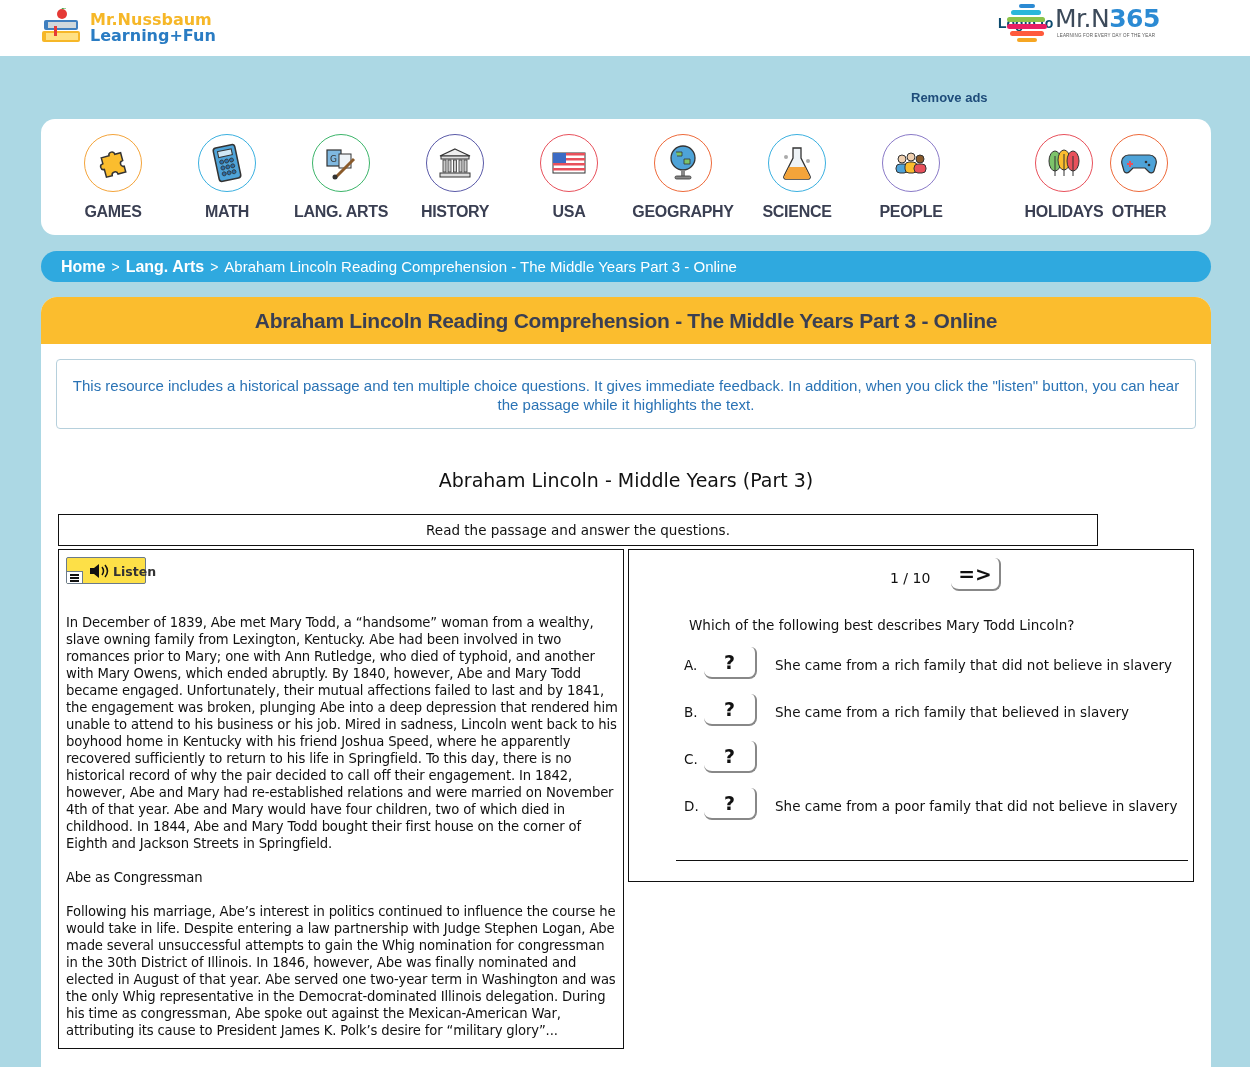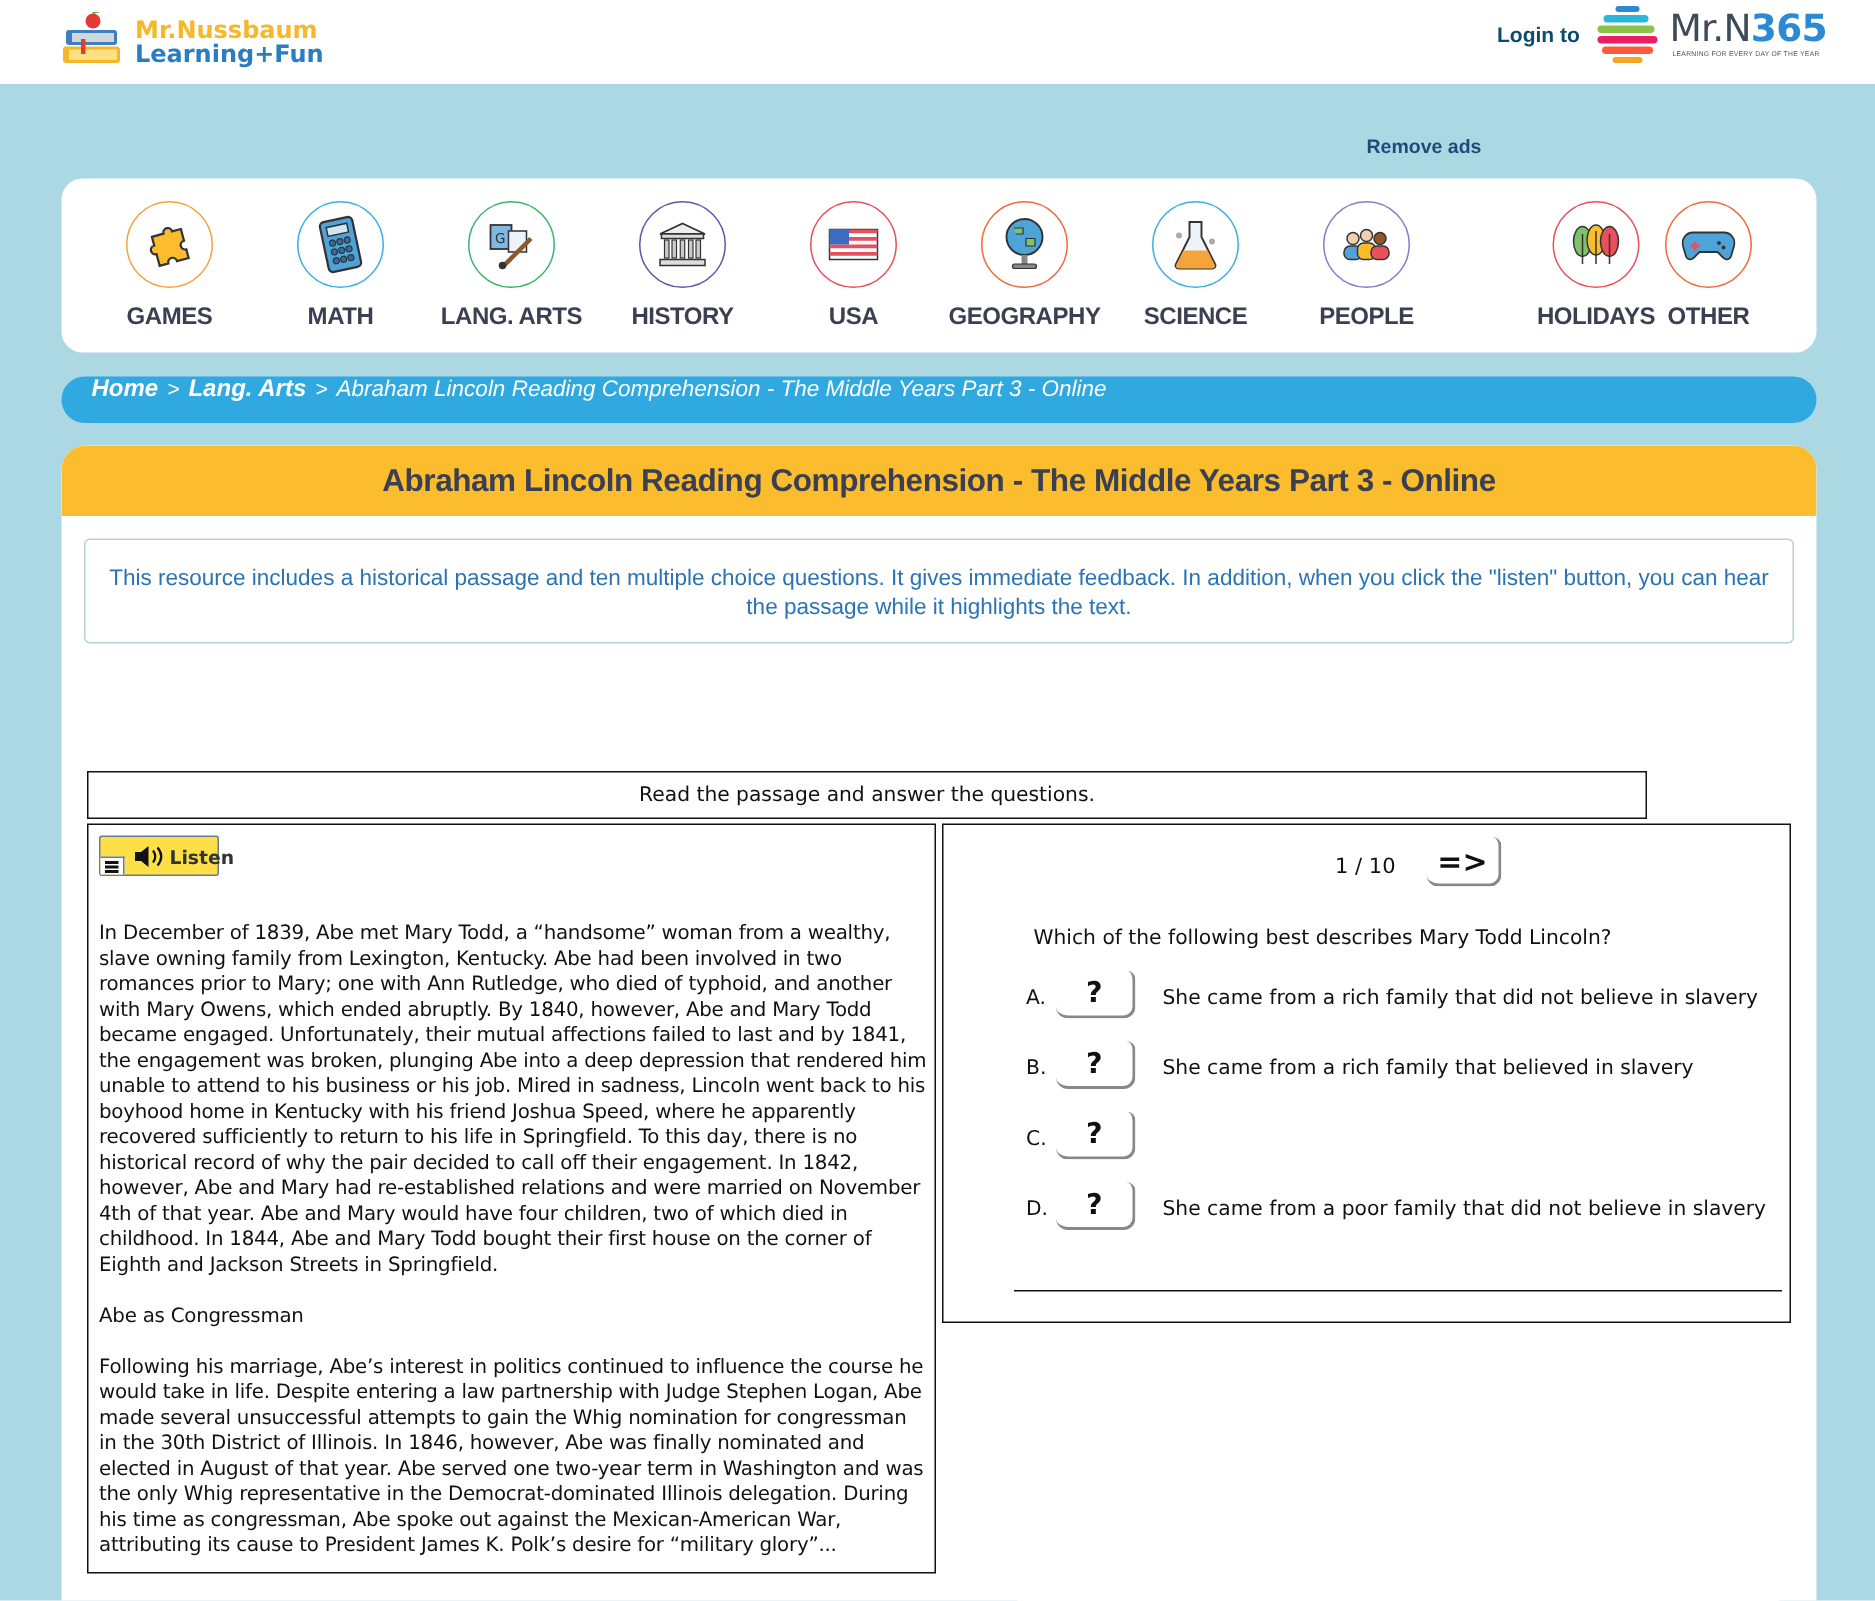--- a/index.html
+++ b/index.html
@@ -7,35 +7,35 @@
   body { background: #acd8e4; font-family: "Liberation Sans", sans-serif; position: relative; }
 
   
   .topbar { position: absolute; left: 0; top: 0; width: 1250px; height: 56px; background: #ffffff; }
   .logo { position: absolute; left: 40px; top: 2px; width: 170px; height: 44px; }
   .logo-books { position: absolute; left: 0; top: 6px; width: 44px; height: 36px; }
   .logo-text { position: absolute; left: 50px; top: 10px; font-weight: bold; font-size: 16px; line-height: 16px; font-family: "DejaVu Sans", sans-serif; }
   .logo-text .l1 { color: #f6b728; display: block; }
   .logo-text .l2 { color: #2a7cc3; display: block; }
   .login { position: absolute; left: 998px; top: 15px; font-size: 14px; font-weight: bold; color: #0c4a6e; text-decoration: none; }
-  .mrn-logo { position: absolute; left: 1063px; top: 2px; width: 150px; height: 44px; }
+  .mrn-logo { position: absolute; left: 1005px; top: 2px; width: 150px; height: 44px; }
   .mrn-text { position: absolute; left: 50px; top: 4px; font-size: 25px; line-height: 26px; color: #3c4a5a; font-family: "DejaVu Sans", sans-serif; letter-spacing: -0.5px; }
   .mrn-text b { color: #2b8ad3; }
   .mrn-tag { position: absolute; left: 52px; top: 31px; font-size: 4.5px; color: #555; letter-spacing: 0.2px; white-space: nowrap; }
 
   .remove-ads { position: absolute; left: 911px; top: 90px; font-size: 13px; font-weight: bold; color: #1e4c7a; text-decoration: none; }
 
   
   .catnav { position: absolute; left: 41px; top: 119px; width: 1170px; height: 116px; background: #ffffff; border-radius: 14px; }
   .cat { position: absolute; top: 15px; width: 114px; text-align: center; text-decoration: none; }
   .cat .circle { width: 58px; height: 58px; border: 1.5px solid; border-radius: 50%; margin: 0 auto; display: flex; align-items: center; justify-content: center; }
   .cat .label { display: block; margin-top: 11px; font-size: 16px; font-weight: bold; color: #3a3f52; letter-spacing: -0.3px; }
 
   
-  .breadcrumb { position: absolute; left: 41px; top: 251px; width: 1170px; height: 31px; background: #2fa9df; border-radius: 16px; padding-left: 20px; display: flex; font-size: 15px; color: #ffffff; font-style: italic; }
+  .breadcrumb { position: absolute; left: 41px; top: 251px; width: 1170px; height: 31px; background: #2fa9df; border-radius: 16px; padding-left: 20px; display: flex; align-items: center; font-size: 15px; color: #ffffff; }
   .breadcrumb a { color: #ffffff; font-weight: bold; text-decoration: none; font-size: 16px; }
   .breadcrumb .sep { margin: 0 6px; font-size: 14px; }
   .breadcrumb .current { font-size: 15px; }
 
   
   .panel { position: absolute; left: 41px; top: 297px; width: 1170px; height: 800px; background: #ffffff; border-radius: 16px 16px 0 0; overflow: hidden; }
   .panel-title { height: 47px; background: #fbbd2e; display: flex; align-items: center; justify-content: center; font-size: 21px; font-weight: bold; color: #3a3f52; letter-spacing: -0.3px; }
   .desc { position: absolute; left: 15px; top: 62px; width: 1140px; height: 70px; border: 1px solid #b6d0dc; border-radius: 4px; padding: 16px 5px 0; text-align: center; font-size: 15px; line-height: 19px; color: #2a73b5; }
 
   .activity-title { position: absolute; left: 0; top: 172px; width: 1170px; text-align: center; font-size: 19px; color: #111; font-family: "DejaVu Sans", sans-serif; }
@@ -235,20 +235,21 @@
   <span class="sep">&gt;</span>
   <a>Lang. Arts</a>
   <span class="sep">&gt;</span>
   <span class="current">Abraham Lincoln Reading Comprehension - The Middle Years Part 3 - Online</span>
 </div>
 
 <div class="panel">
   <div class="panel-title">Abraham Lincoln Reading Comprehension - The Middle Years Part 3 - Online</div>
   <div class="desc">This resource includes a historical passage and ten multiple choice questions. It gives immediate feedback. In addition, when you click the "listen" button, you can hear the passage while it highlights the text.</div>
 
+  <div class="activity-title">Abraham Lincoln - Middle Years (Part 3)</div>
   <div class="instr">Read the passage and answer the questions.</div>
 
   <div class="passage-box">
     <div class="listen-btn">
       <div class="listen-menu">
           <i></i>
           <i></i>
           <i></i>
         </div>
       <svg class="speaker" viewBox="0 0 20 16">

